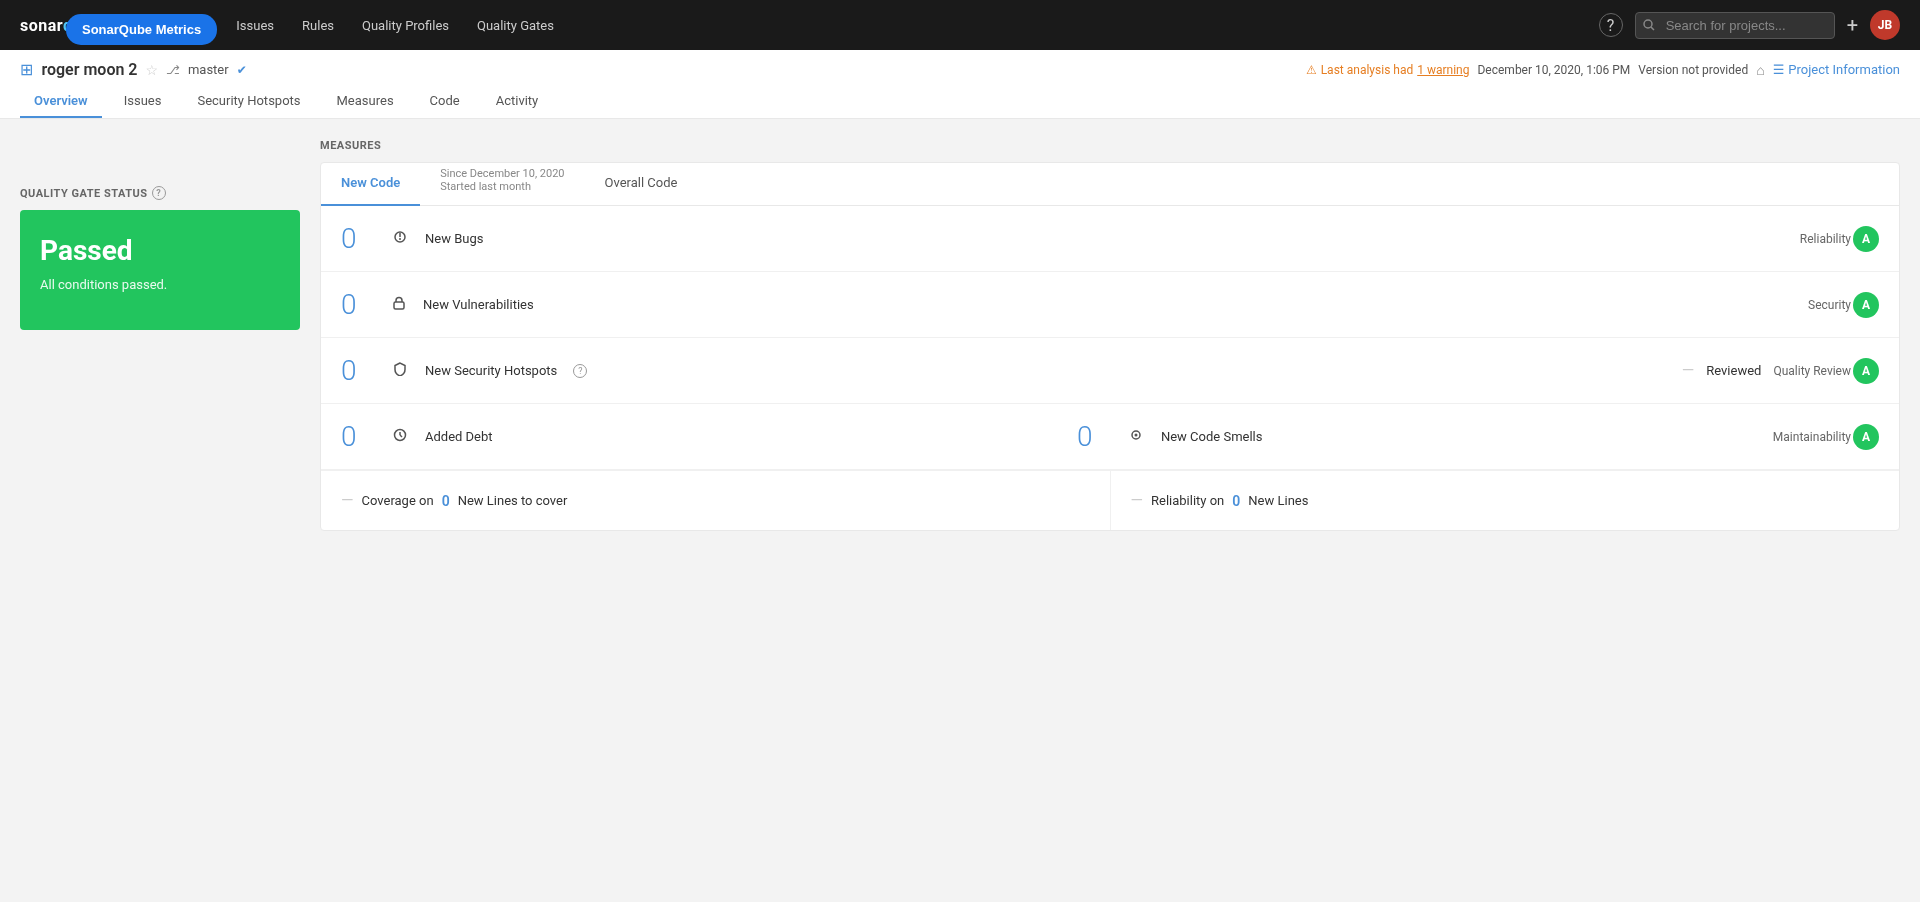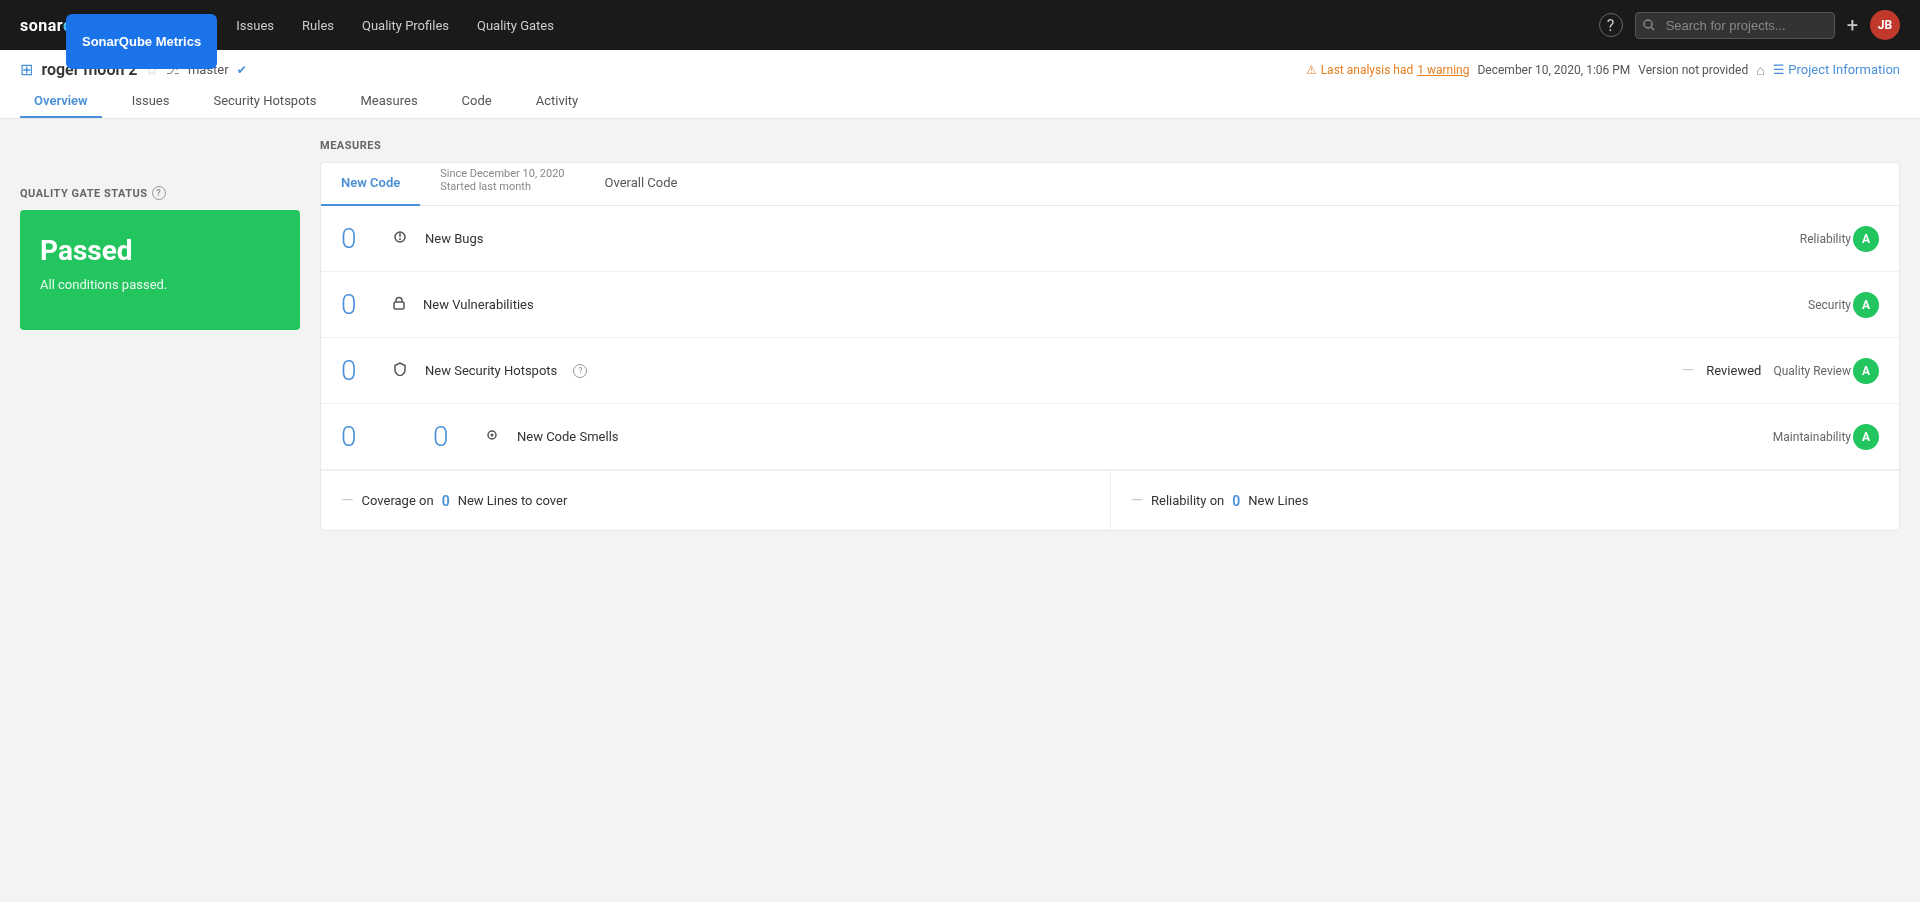--- a/index.html
+++ b/index.html
@@ -3,22 +3,22 @@
   <meta charset="utf-8">
   <style>
     * { box-sizing: border-box; margin: 0; padding: 0; }
     body { font-family: -apple-system, BlinkMacSystemFont, 'Segoe UI', Roboto, sans-serif; font-size: 14px; background: #f3f3f3; color: #333; }
 
     
     .top-btn {
       background: #1a73e8;
       color: white;
       border: none;
-      border-radius: 6px;
-      padding: 20px 16px;
+      border-radius: 15px;
+      padding: 8px 16px;
       font-size: 13px;
       font-weight: 600;
       cursor: pointer;
       position: fixed;
       top: 14px;
       left: 66px;
       z-index: 1000;
     }
 
     
@@ -147,21 +147,21 @@
       text-decoration: none;
       display: flex;
       align-items: center;
       gap: 4px;
     }
 
     
     .tabs {
       display: flex;
       align-items: flex-start;
-      gap: 16px;
+      gap: 8px;
       border-bottom: none;
     }
     .tab {
       padding: 8px 14px;
       font-size: 13px;
       color: #555;
       cursor: pointer;
       border-bottom: 2px solid transparent;
       text-decoration: none;
     }
@@ -458,20 +458,30 @@
         <span class="metric-dash">—</span>
         <span class="metric-reviewed">Reviewed</span>
         <div class="metric-right">
           <span class="metric-label">Quality Review</span>
           <div class="grade-badge">A</div>
         </div>
       </div>
 
       <div class="metric-row">
         <div class="metric-value">0</div>
+        <div class="metric-name">
+          <span class="metric-icon">
+            <svg width="14" height="14" viewBox="0 0 14 14" fill="none">
+                <circle cx="7" cy="7" r="5.5" stroke="#555" stroke-width="1.5"></circle>
+                <line x1="7" y1="4" x2="7" y2="7" stroke="#555" stroke-width="1.5"></line>
+                <line x1="7" y1="7" x2="9" y2="9" stroke="#555" stroke-width="1.5"></line>
+              </svg>
+          </span>
+          <span>Added Debt</span>
+        </div>
         <div class="metric-value" style="margin-left:40px">0</div>
         <div class="metric-name">
           <span class="metric-icon">
             <svg width="14" height="14" viewBox="0 0 14 14" fill="none">
                 <circle cx="7" cy="7" r="4" stroke="#555" stroke-width="1.5"></circle>
                 <circle cx="7" cy="7" r="1.5" fill="#555"></circle>
               </svg>
           </span>
           <span>New Code Smells</span>
         </div>

